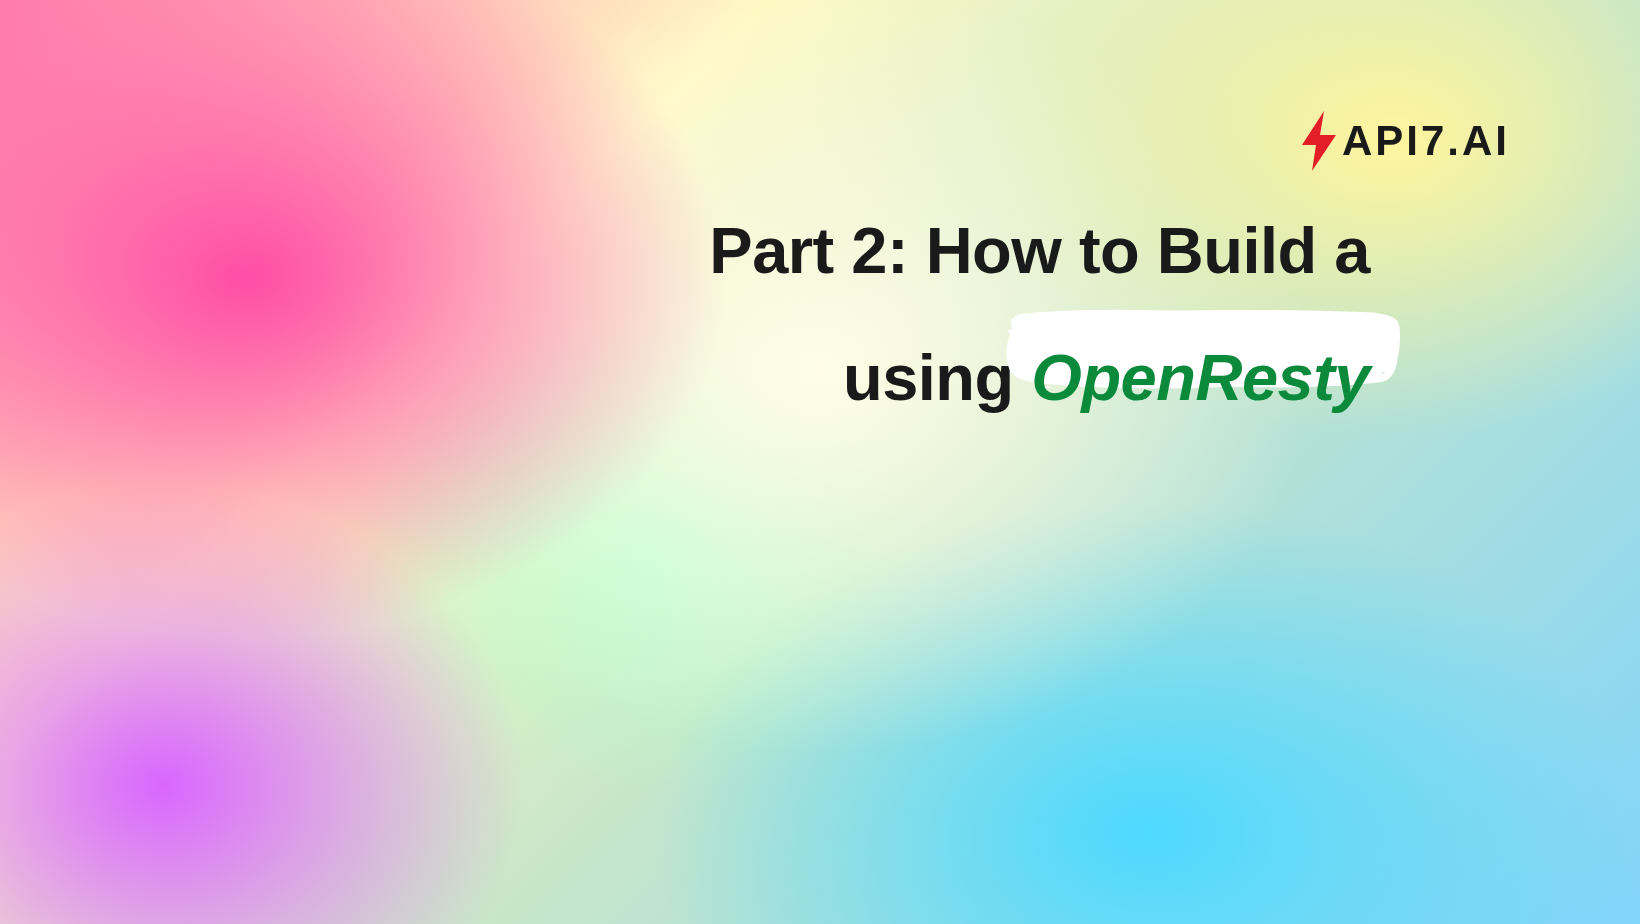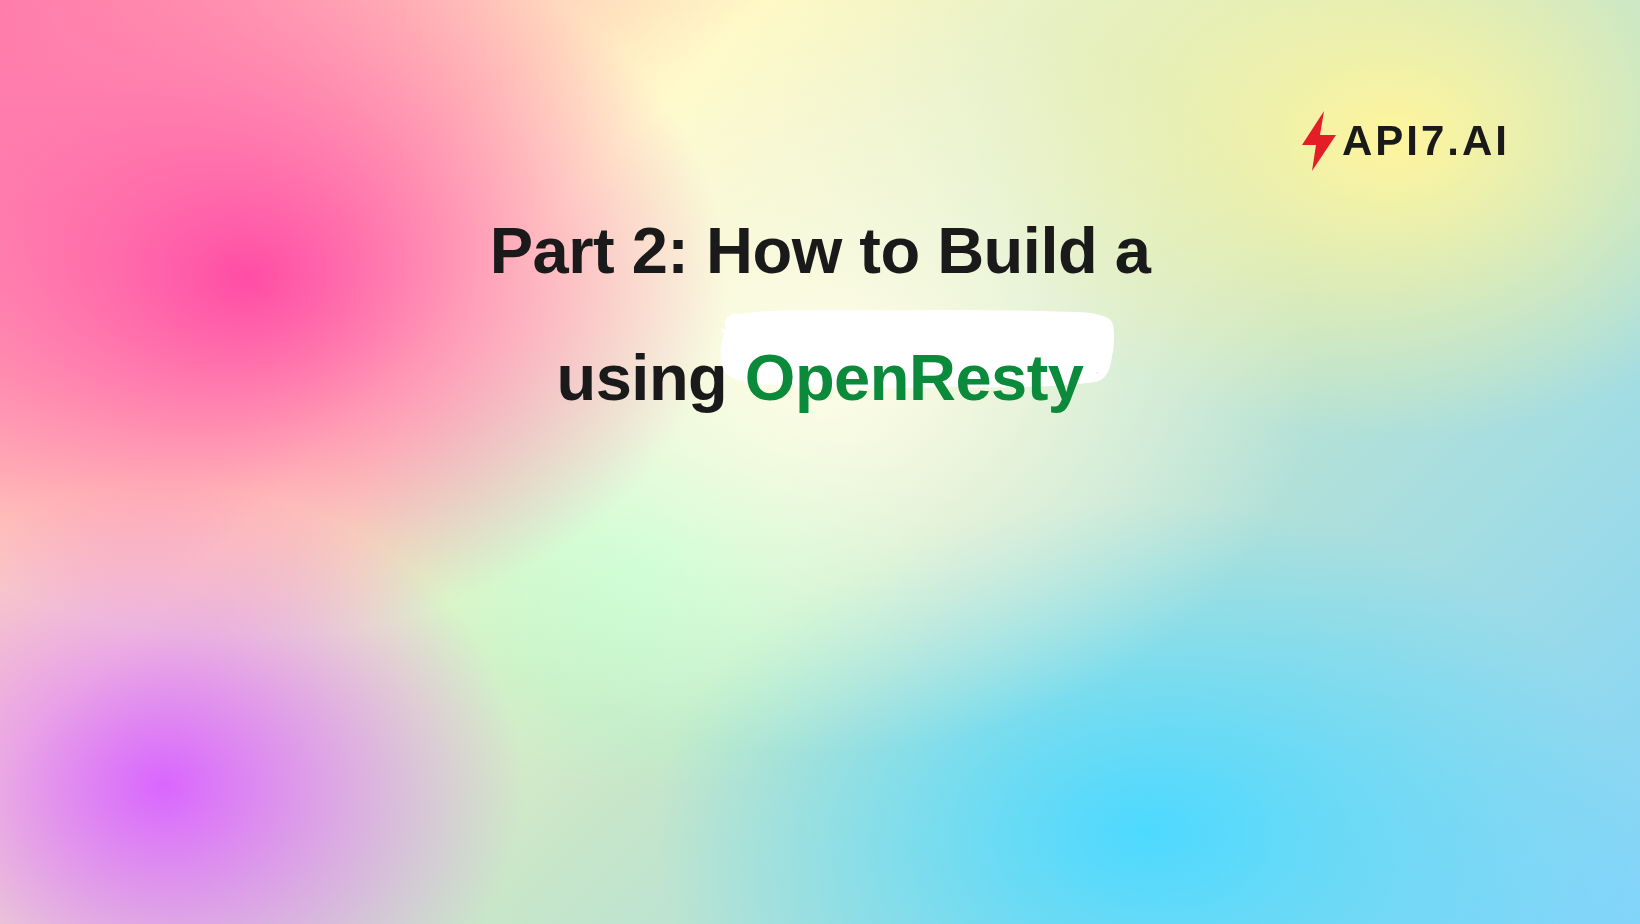--- a/index.html
+++ b/index.html
@@ -52,21 +52,21 @@
       color: #1a1a1a;
       text-transform: uppercase;
     }
     
     .title-container {
       position: absolute;
       top: 188px;
       left: 50%;
       transform: translateX(-50%);
       width: 1100px;
-      text-align: center;
+      text-align: right;
     }
     
     .title-line {
       font-size: 65px;
       font-weight: 800;
       line-height: 1.95;
       color: #1a1a1a;
       letter-spacing: -0.5px;
     }
     
@@ -82,20 +82,21 @@
       right: -35px;
       bottom: -13px;
       z-index: 0;
     }
     
     .highlight-text {
       position: relative;
       z-index: 1;
       color: #0a8a3a;
       font-weight: 800;
+      font-style: italic;
     }
   </style>
 </head>
 <body>
 
 <div class="hero">
 
   <div class="logo">
     <svg class="logo-bolt" viewBox="0 0 46 64" fill="none">
       <path d="M 28 2 L 6 36 L 20 36 L 16 62 L 40 26 L 24 26 L 28 2 Z" fill="#e41e26"></path>

